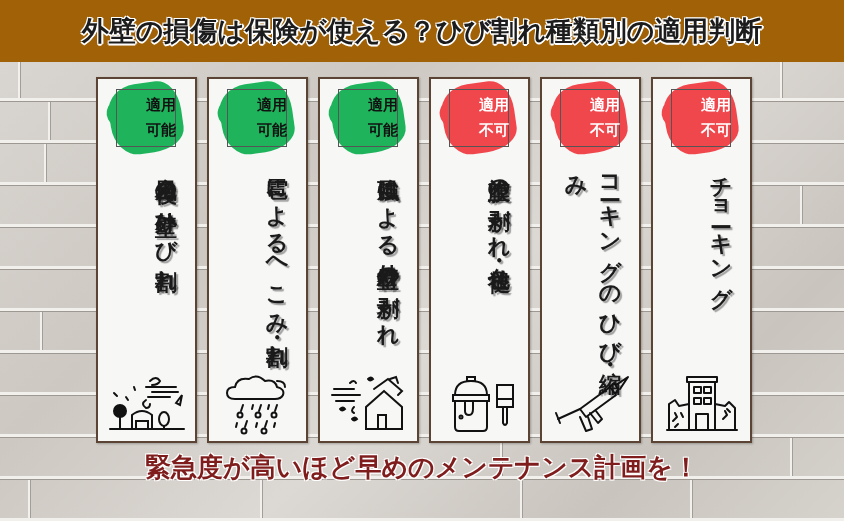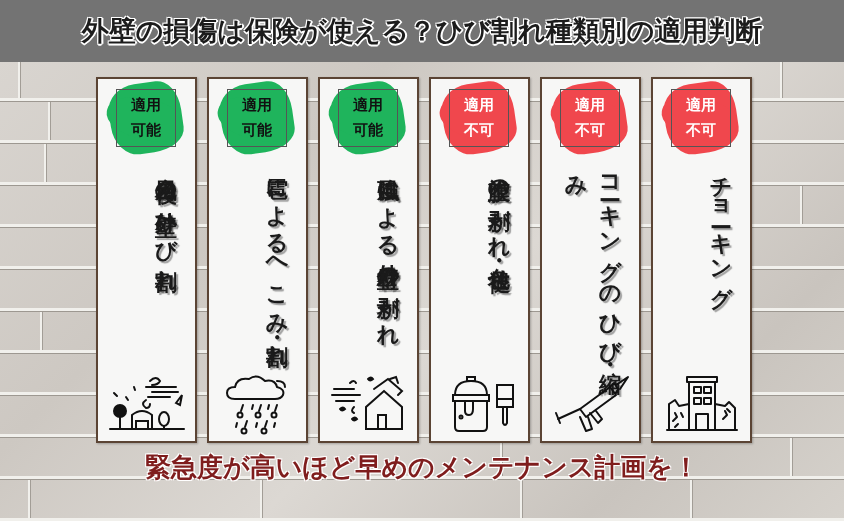--- a/index.html
+++ b/index.html
@@ -19,21 +19,21 @@
     background:
       repeating-linear-gradient(180deg, transparent 0 38px, #f1f0ec 38px 41px, #9d9891 41px 42px),
       linear-gradient(135deg, #d9d5d0 0%, #cdc8c2 30%, #dcd8d3 55%, #c9c4be 80%, #d6d2cc 100%);
   }
   .joint {
     position: absolute; width: 3px; height: 38px; background: #f1f0ec;
     border-right: 1px solid #a29d96;
   }
   .header {
     position: absolute; left: 0; top: 0; width: 844px; height: 62px;
-    background: #737373;
+    background: #a16207;
     display: flex; align-items: center; justify-content: center;
   }
   .header-title {
     font-family: "DejaVu Sans", sans-serif; font-weight: bold;
     font-size: 27px; color: #1c1c1c; letter-spacing: 0px;
     text-shadow: 1px 1px 0 #fff, -1px -1px 0 #fff, 1px -1px 0 #fff, -1px 1px 0 #fff, 0 2px 0 #fff, 2px 0 0 #fff;
   }
   .card {
     position: absolute; top: 77px; width: 101px; height: 366px;
     background: #f7f7f6;
@@ -52,21 +52,21 @@
     position: absolute; left: -10px; top: 10px; width: 76px; height: 40px;
     border-radius: 45% 40% 35% 50%;
     transform: rotate(12deg);
   }
   .badge-box {
     position: absolute; left: 0; top: 0; width: 60px; height: 58px;
     border: 1px solid #555;
   }
   .badge-text {
     position: absolute; left: 0; top: 4px; width: 60px;
-    font-size: 15px; font-weight: bold; line-height: 25px; text-align: center;
+    font-size: 15px; font-weight: bold; line-height: 25px; text-align: right;
   }
   .ok .badge-splash, .ok .badge-splash2 { background: #1fb45c; }
   .ok .badge-text { color: #111; }
   .ng .badge-splash, .ng .badge-splash2 { background: #f0474d; }
   .ng .badge-text { color: #fff; }
   .vtext {
     position: absolute; top: 82px; right: 12px;
     writing-mode: vertical-rl;
     font-size: 22px; font-weight: bold; color: #1a1a1a;
     line-height: 34px; letter-spacing: 2px;

